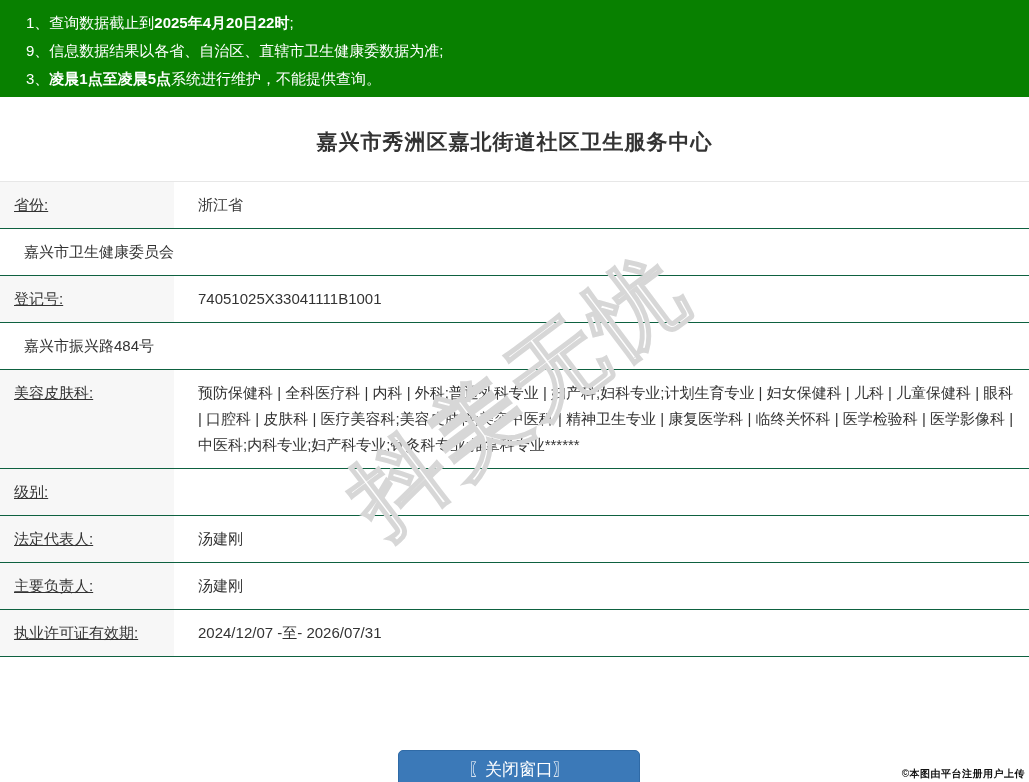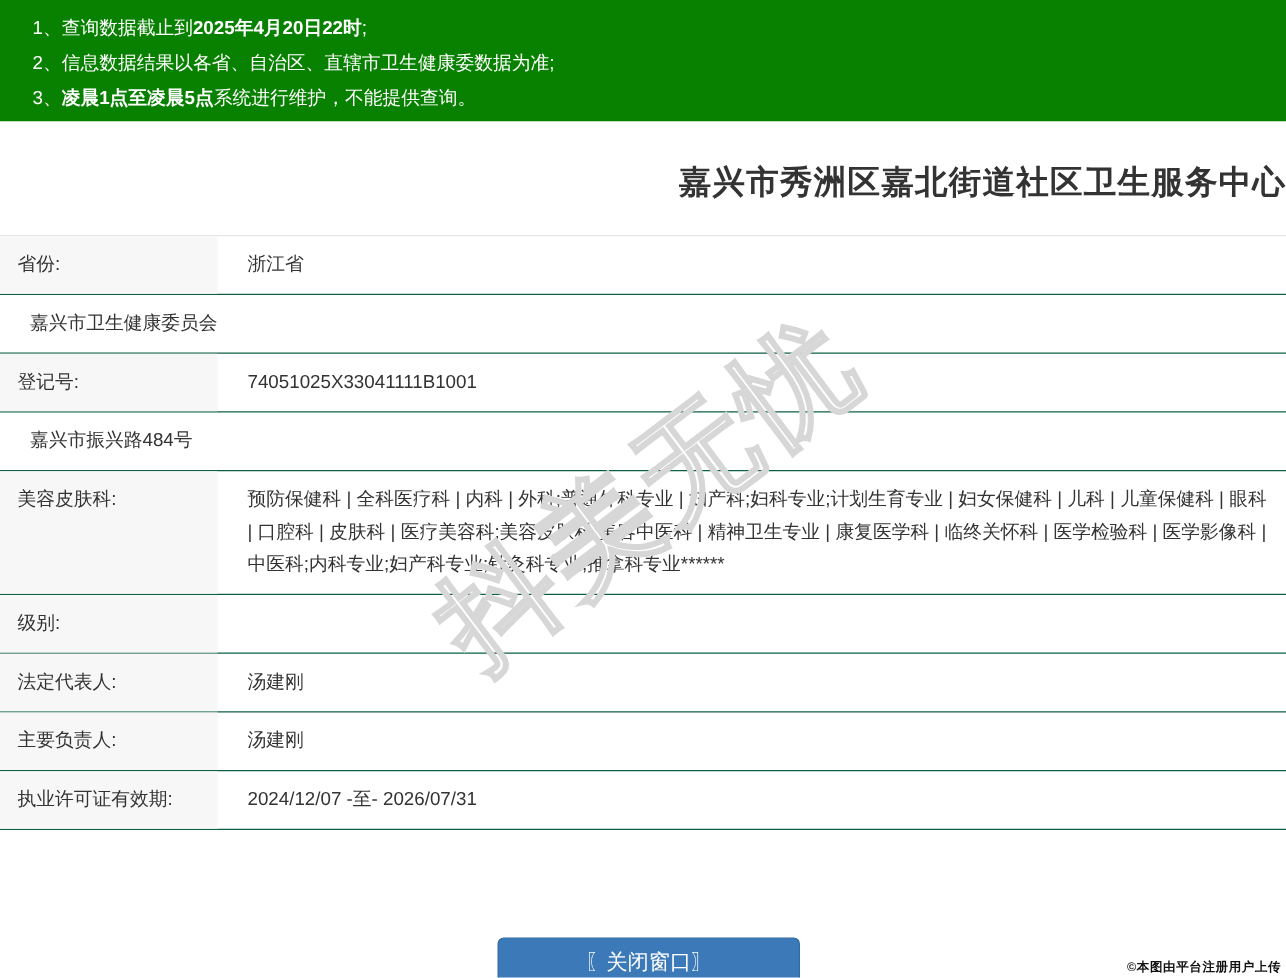--- a/index.html
+++ b/index.html
@@ -13,29 +13,29 @@
   html,body{width:1029px;height:782px;overflow:hidden;background:#fff;
     font-family:"Liberation Sans","DejaVu Sans",sans-serif;color:#333;position:relative;}
 
   
   .banner{width:100%;height:97px;background:var(--banner_bg);color:#fff;
     padding:9px 10px 0 26px;}
   .banner .line{font-size:15px;line-height:28px;white-space:nowrap;}
   .banner .line b{font-weight:bold;}
 
   
-  .title{text-align:right;font-size:26px;font-weight:bold;color:var(--title_color);
+  .title{text-align:center;font-size:21px;font-weight:bold;color:var(--title_color);
     padding:31px 0 25px;letter-spacing:1px;}
 
   
   .info-table{width:100%;border-top:1px solid #e7e7e7;border-bottom:1px solid var(--divider);}
   .row{display:flex;align-items:stretch;}
   .row + .row{border-top:1px solid var(--divider);}
   .row .label{width:174px;flex:0 0 174px;background:var(--label_bg);
-    padding:10px 6px 10px 14px;font-size:15px;line-height:26px;}
+    padding:10px 6px 10px 14px;font-size:15px;line-height:26px;text-decoration:underline;}
   .row .value{flex:1;padding:10px 8px 10px 24px;font-size:15px;line-height:26px;}
 
   
   .watermark{position:absolute;left:300px;top:330px;width:440px;height:130px;
     display:flex;align-items:center;justify-content:center;
     transform:rotate(-37deg);pointer-events:none;z-index:5;
     font-size:92px;font-weight:bold;letter-spacing:6px;white-space:nowrap;
     color:transparent;-webkit-text-stroke:2px #d7d7d7;}
 
   
@@ -47,21 +47,21 @@
   
   .credit{position:absolute;right:4px;bottom:1px;font-size:10px;font-weight:bold;
     color:#121212;z-index:11;letter-spacing:0.5px;
     text-shadow:0 0 2px #fff,0 0 2px #fff,1px 1px 0 #fff,-1px -1px 0 #fff;}
 </style>
 </head>
 <body>
 
 <div class="banner">
   <div class="line"><span>1、查询数据截止到</span><b>2025年4月20日22时</b><span>;</span></div>
-  <div class="line"><span>2、信息数据结果以各省、自治区、直辖市卫生健康委数据为准;</span><b></b><span></span></div>
+  <div class="line"><span>9、信息数据结果以各省、自治区、直辖市卫生健康委数据为准;</span><b></b><span></span></div>
   <div class="line"><span>3、</span><b>凌晨1点至凌晨5点</b><span>系统进行维护，不能提供查询。</span></div>
 </div>
 
 <div class="title">嘉兴市秀洲区嘉北街道社区卫生服务中心</div>
 
 <div class="info-table">
   <div class="row">
     <div class="label">省份:</div>
     <div class="value">浙江省</div>
   </div>

